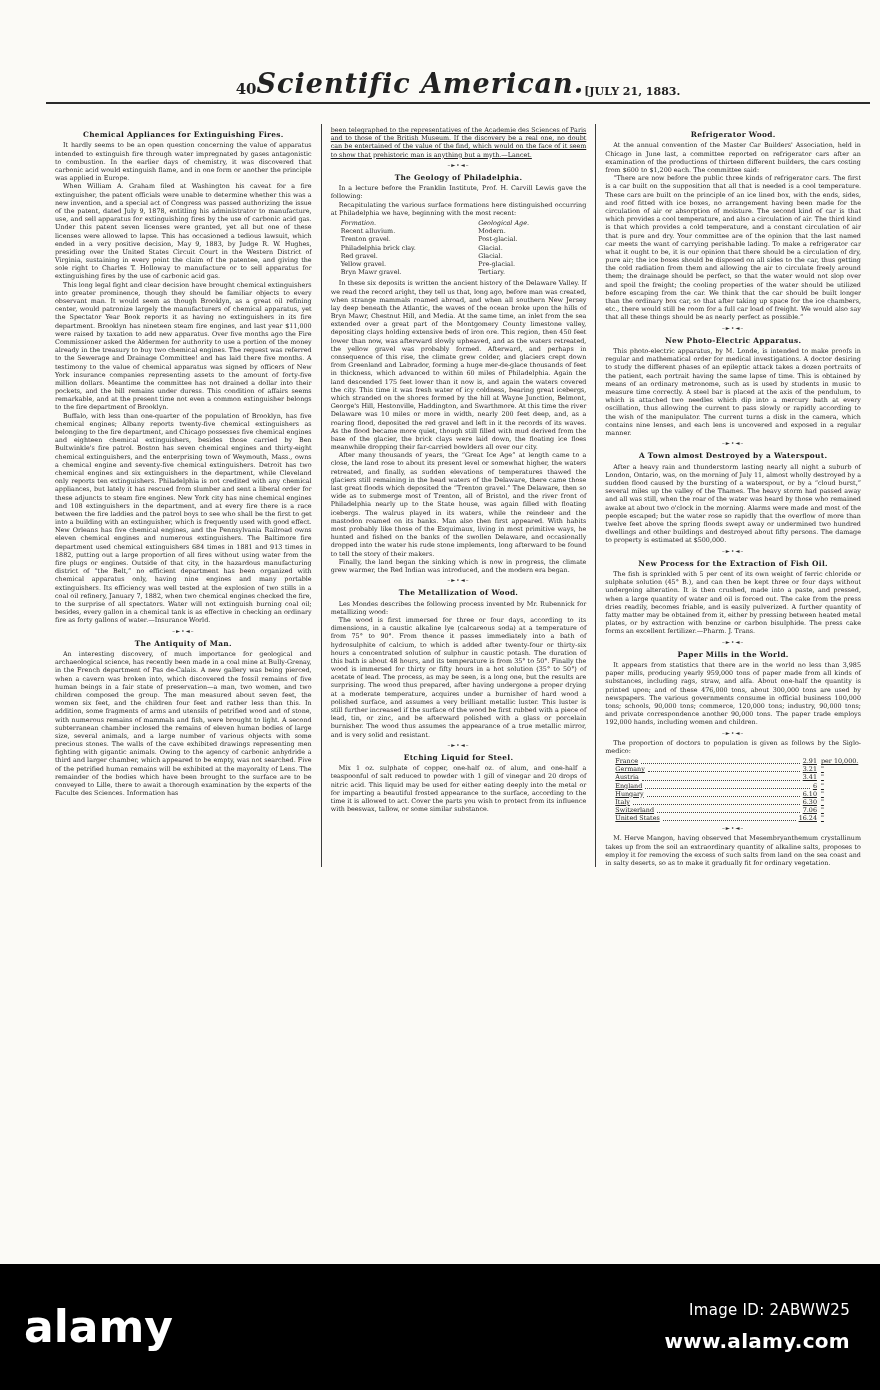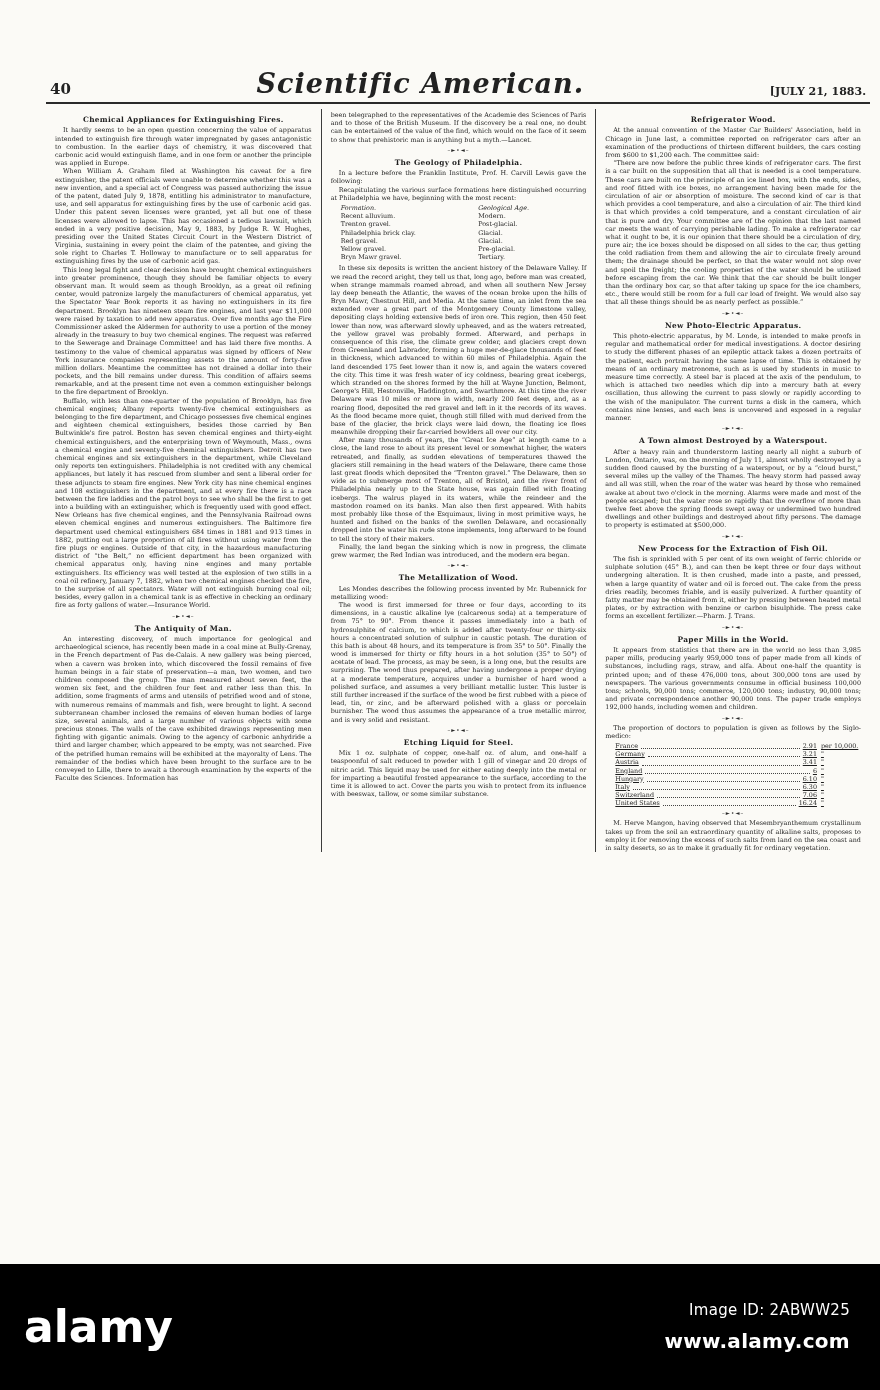--- a/index.html
+++ b/index.html
@@ -11,42 +11,42 @@
     position:relative;
     overflow:hidden;
   }
   .page {
     position:absolute; top:0; left:0;
     width:880px; height:1288px;
     background:#fbfaf6;
     padding:70px 10px 0 46px;
   }
   .masthead {
-    display:flex; align-items:flex-end; justify-content:space-between;
+    display:flex; align-items:flex-end; justify-content:center;
     padding:0 4px 3px 4px;
   }
   .page-number { font-weight:bold; font-size:15px; line-height:1; }
   .journal-title {
     font-size:27px; font-weight:bold; font-style:italic;
     letter-spacing:1px; line-height:1;
     transform:scaleY(1.05);
   }
   .issue-date { font-size:11px; line-height:1;font-weight:bold; }
   .masthead-rule { border-bottom:2px solid #2a2a2a; margin:2px 0 0 0; }
-  .columns { display:flex; align-items:stretch; margin-top:5px; }
+  .columns { display:flex; align-items:stretch; margin-top:20px; }
   .column {
     width:33.333%;
     padding:2px 9px 0 9px;
     font-size:6.4px; line-height:1.28;
     text-align:justify;
     color:#1e1e1e;
   }
   .column + .column { border-left:1px solid #3c3c3c; }
   .para { text-indent:8px; margin:0; }
-  .para.noindent { text-indent:0; }
+  .para.noindent { text-indent:0;text-decoration:underline; }
   .art-heading {
     font-size:7.4px; font-weight:bold; text-align:center;
     letter-spacing:.3px; margin:4px 0 2px 0; text-indent:0;
   }
   .ornament {
     text-align:center; font-size:5.5px; letter-spacing:1px;
     margin:3px 0 2px 0; color:#2a2a2a; text-indent:0;
   }
   .geo-table { margin:2px 0 3px 10px; }
   .geo-row { display:flex; }

